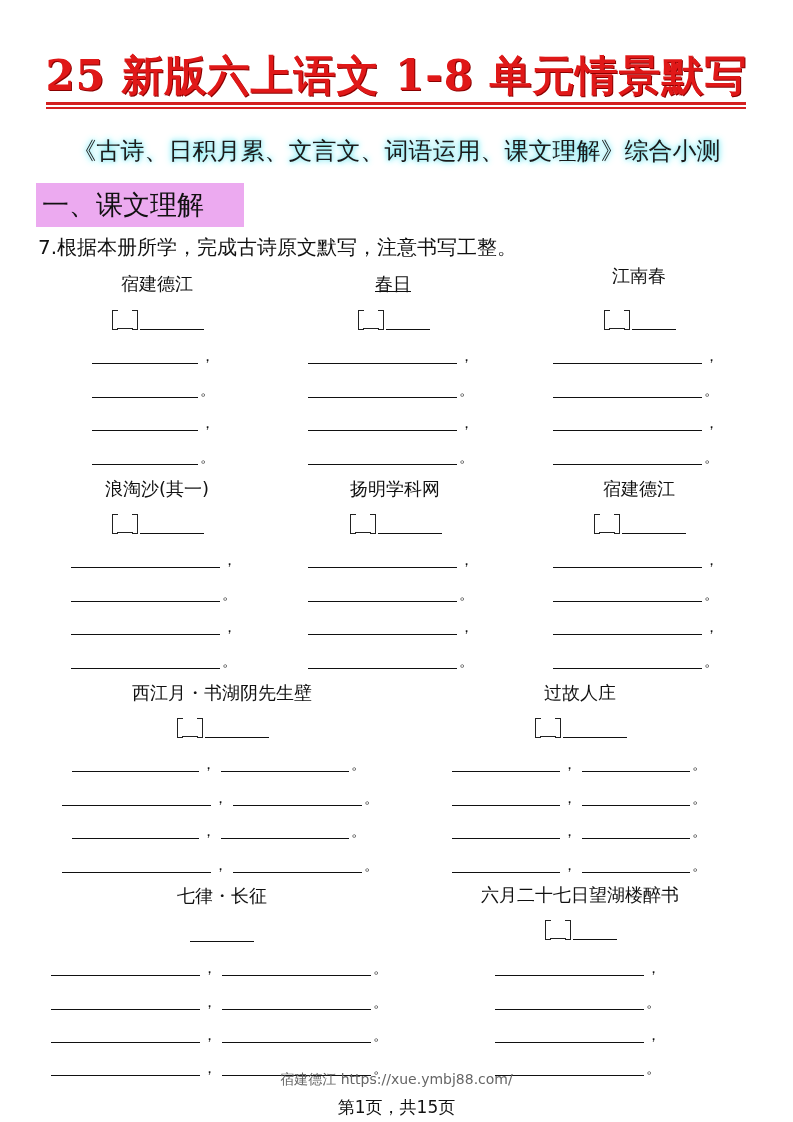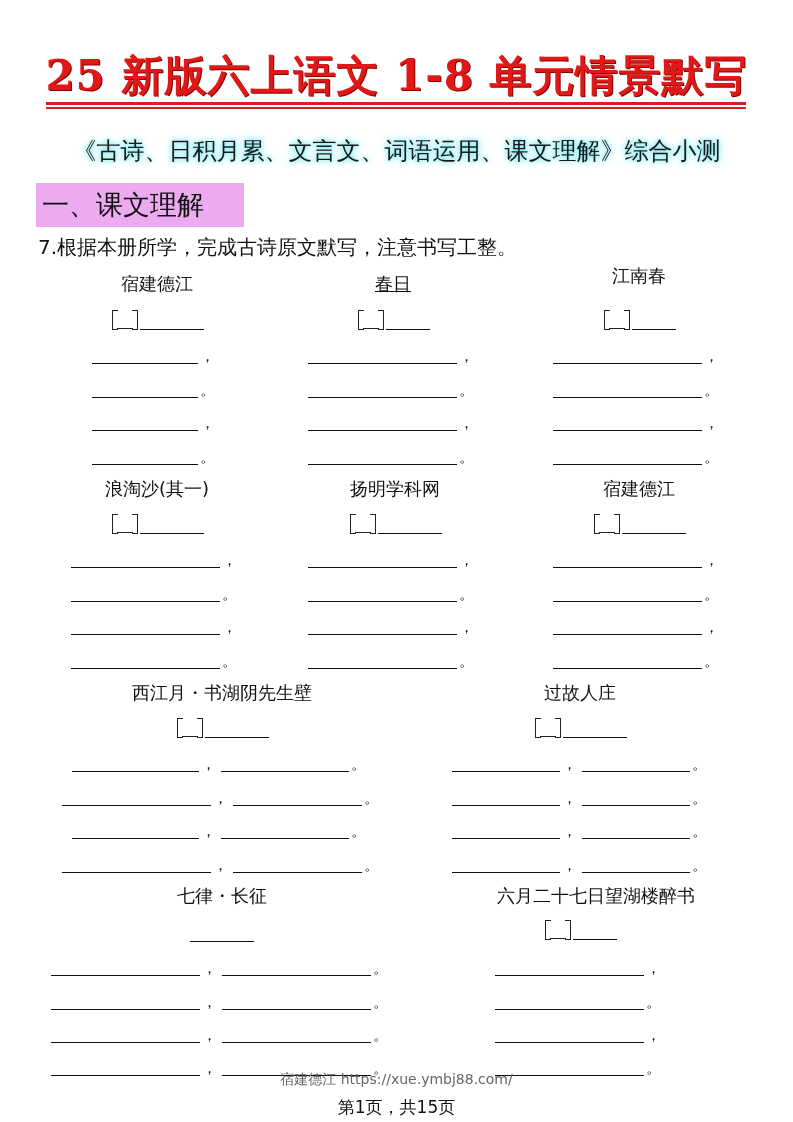--- a/index.html
+++ b/index.html
@@ -308,21 +308,21 @@
     <div class="blank" style="width:149px;"></div>
     <span class="punct">。</span>
   </div>
 <div class="line" style="left:51px;top:1058px;">
     <div class="blank" style="width:149px;"></div>
     <span class="punct">，</span>
     <div class="blank" style="width:149px;"></div>
     <span class="punct">。</span>
   </div>
 
-<div class="poem-title" style="left:596px;top:884px;">六月二十七日望湖楼醉书</div>
+<div class="poem-title" style="left:580px;top:884px;font-family:Liberation Mono, monospace;">六月二十七日望湖楼醉书</div>
 <div class="author" style="left:580px;top:920px;">
     <div class="bracket">
       <div class="inner"></div>
     </div>
     <div class="author-line" style="width:44px;"></div>
   </div>
 <div class="line" style="left:495px;top:958px;">
     <div class="blank" style="width:149px;"></div>
     <span class="punct">，</span>
   </div>

